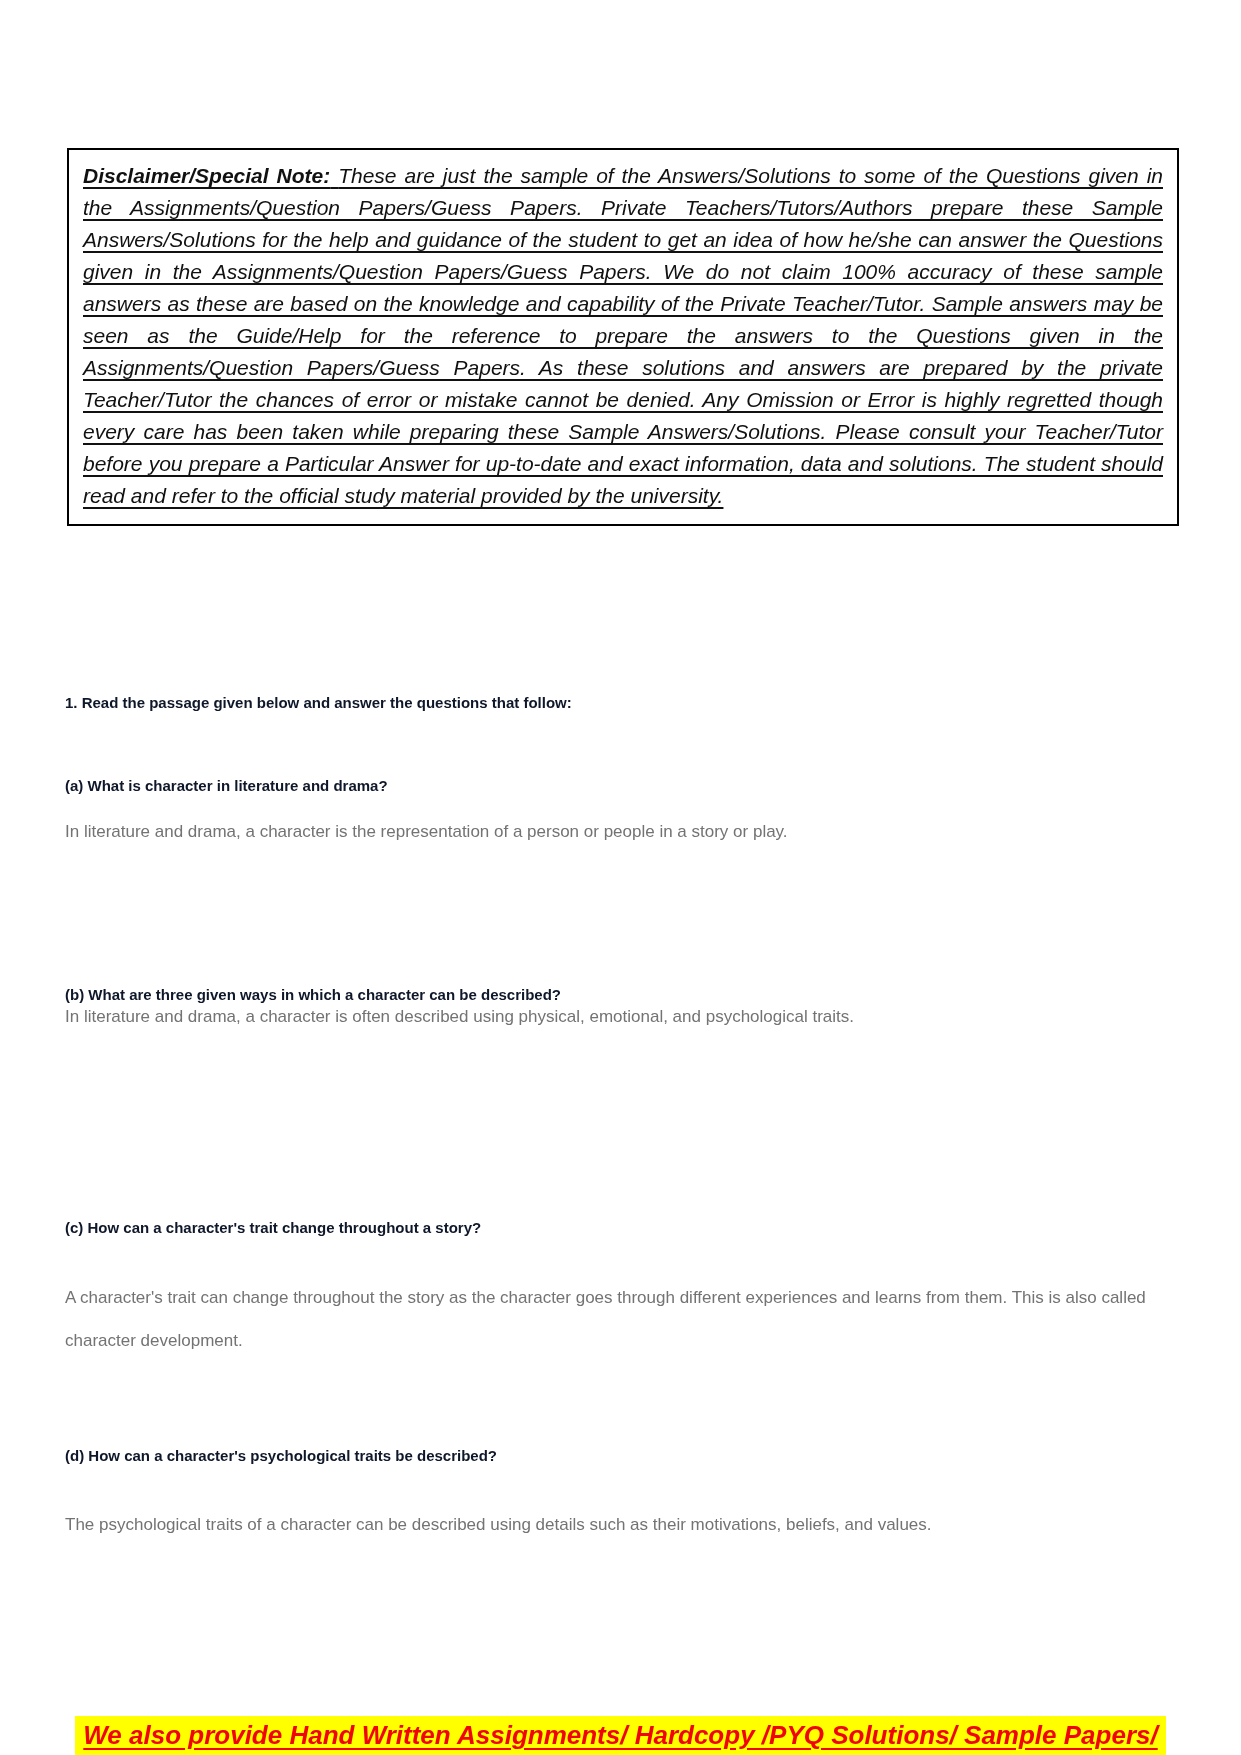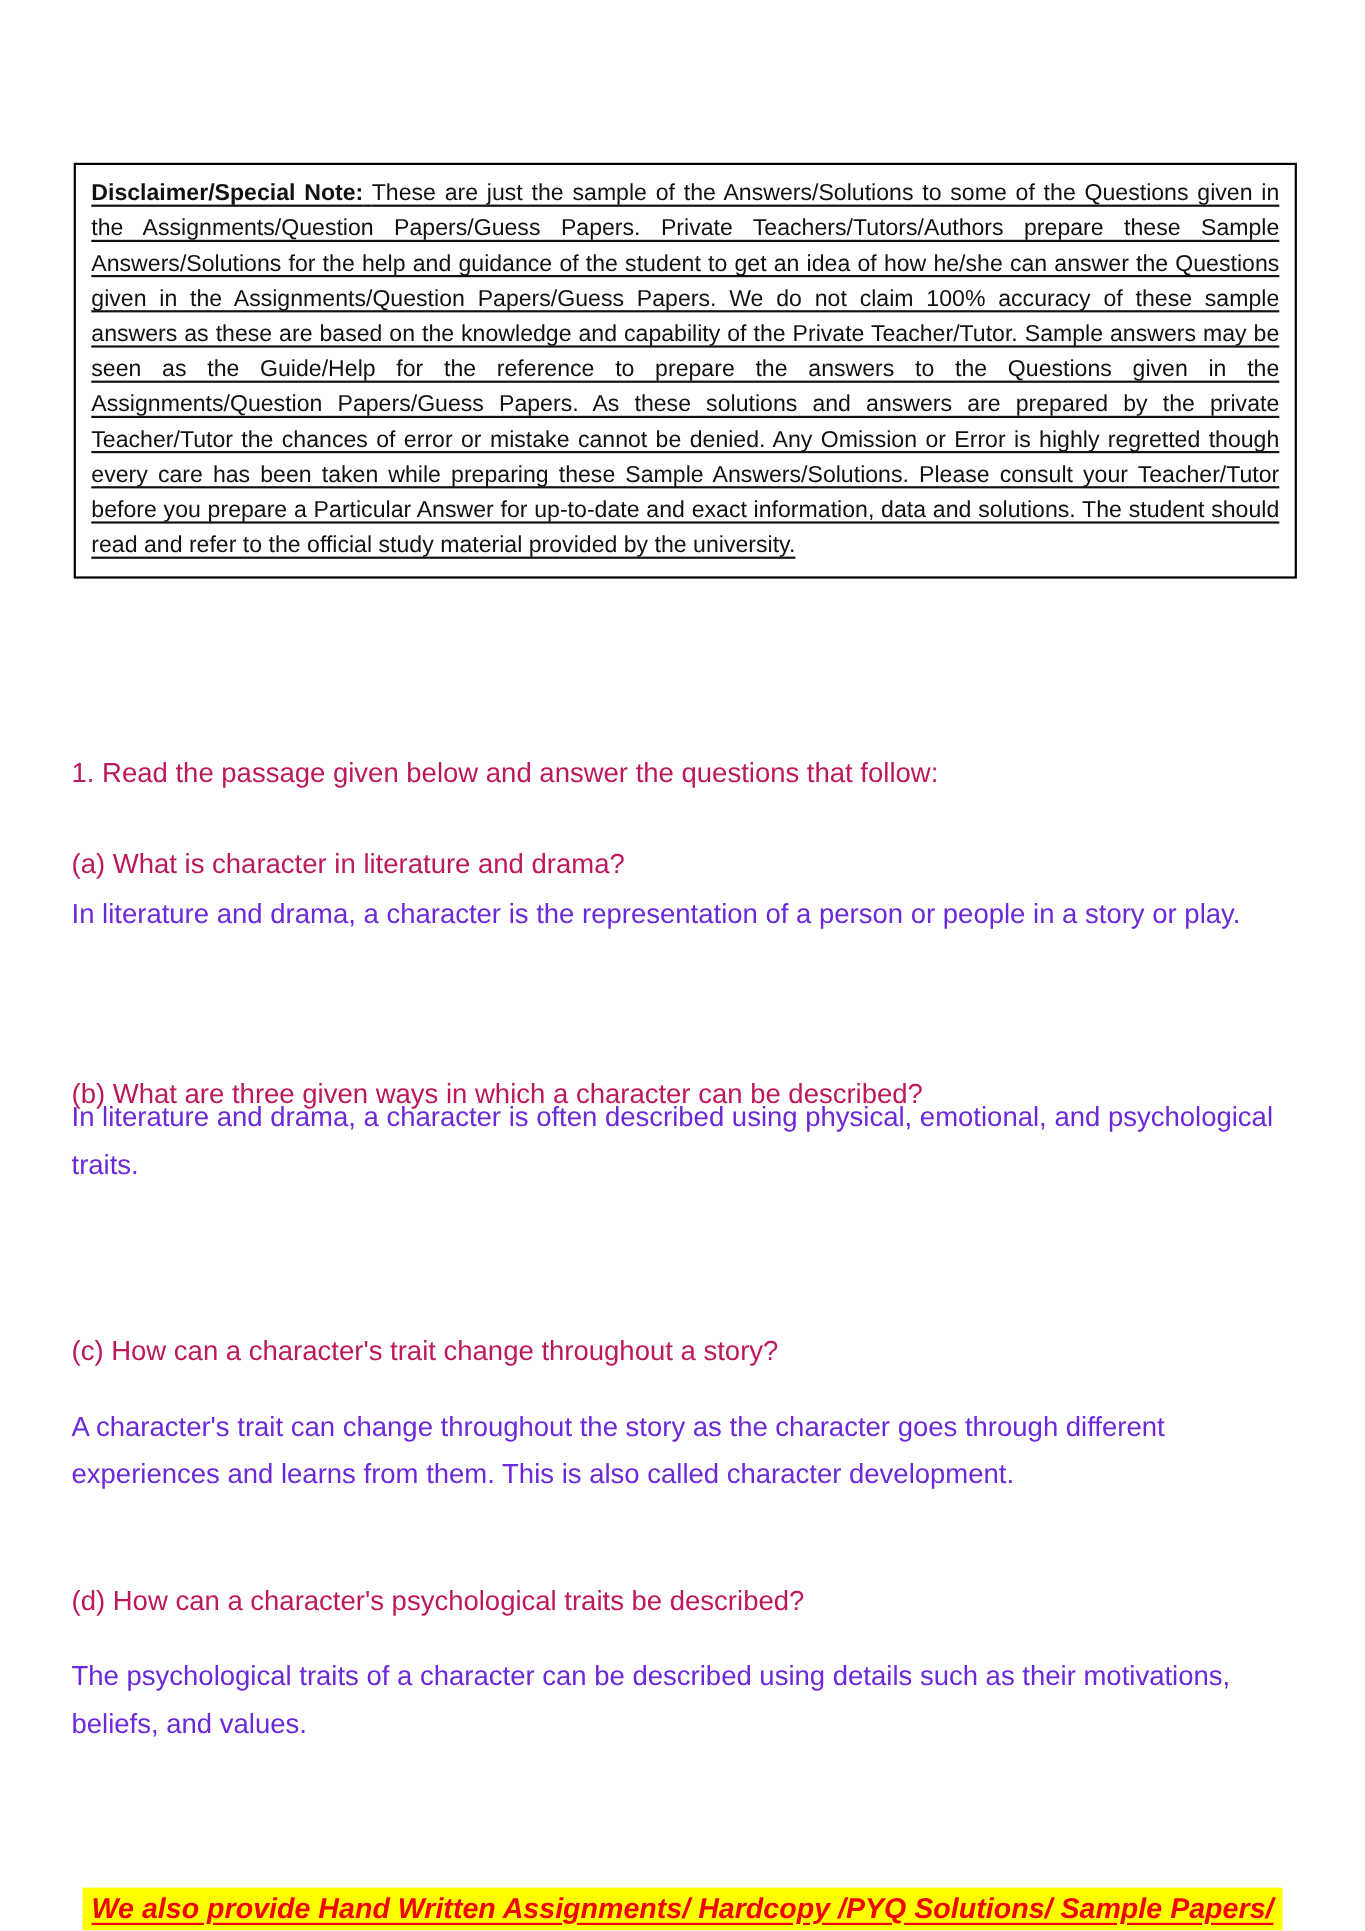--- a/index.html
+++ b/index.html
@@ -25,41 +25,42 @@
     border: 2px solid #000000;
     padding: 10px 14px 12px 14px;
   }
   .disclaimer-text {
     font-size: 21px;
     line-height: 32px;
     text-align: justify;
     text-decoration: underline;
     text-underline-offset: 4px;
     color: #111111;
+    font-style: italic;
   }
   .disclaimer-text .lead {
     font-weight: bold;
   }
   .q-heading, .part-label {
     position: absolute;
     left: 65px;
     width: 1114px;
-    font-size: 25px;
-    font-weight: normal;
+    font-size: 15px;
+    font-weight: bold;
     line-height: 30px;
-    color: #be185d;
+    color: #0f172a;
   }
   .part-answer {
     position: absolute;
     left: 65px;
     width: 1114px;
-    font-size: 25px;
+    font-size: 17px;
     font-weight: normal;
     line-height: 43px;
-    color: #6d28d9;
+    color: #737373;
   }
   .q-heading   { top: 688px; }
   .label-a     { top: 755px; margin-top: 16px; }
   .answer-a    { top: 810px; }
   .label-b     { top: 980px; }
   .answer-b    { top: 995px; }
   .label-c     { top: 1213px; }
   .answer-c    { top: 1276px; }
   .label-d     { top: 1441px; }
   .answer-d    { top: 1503px; }

